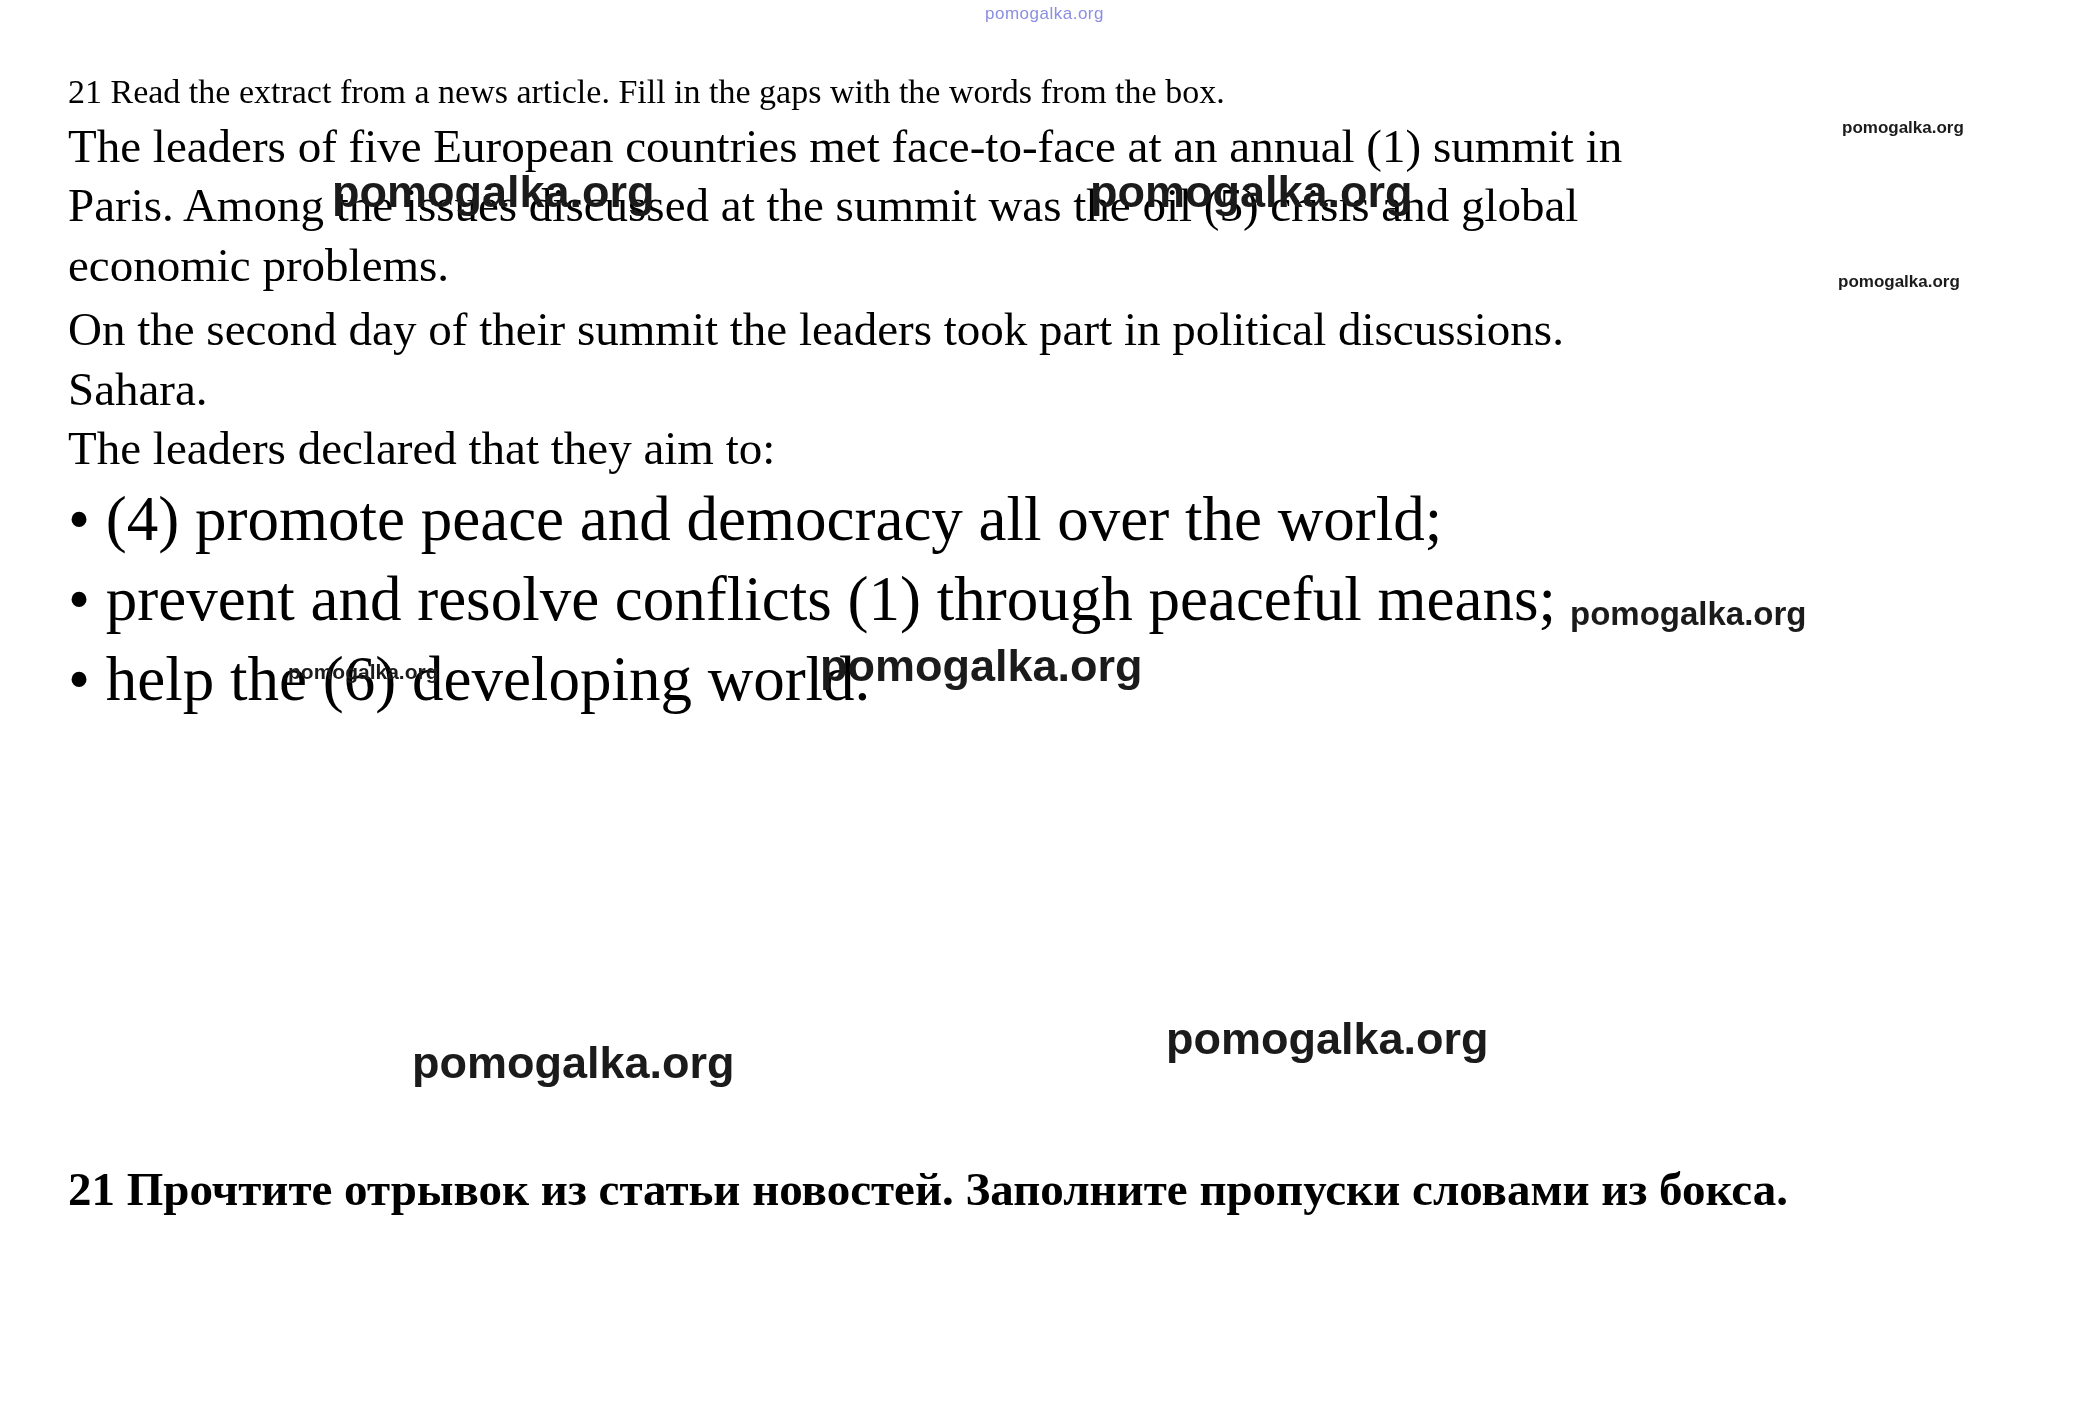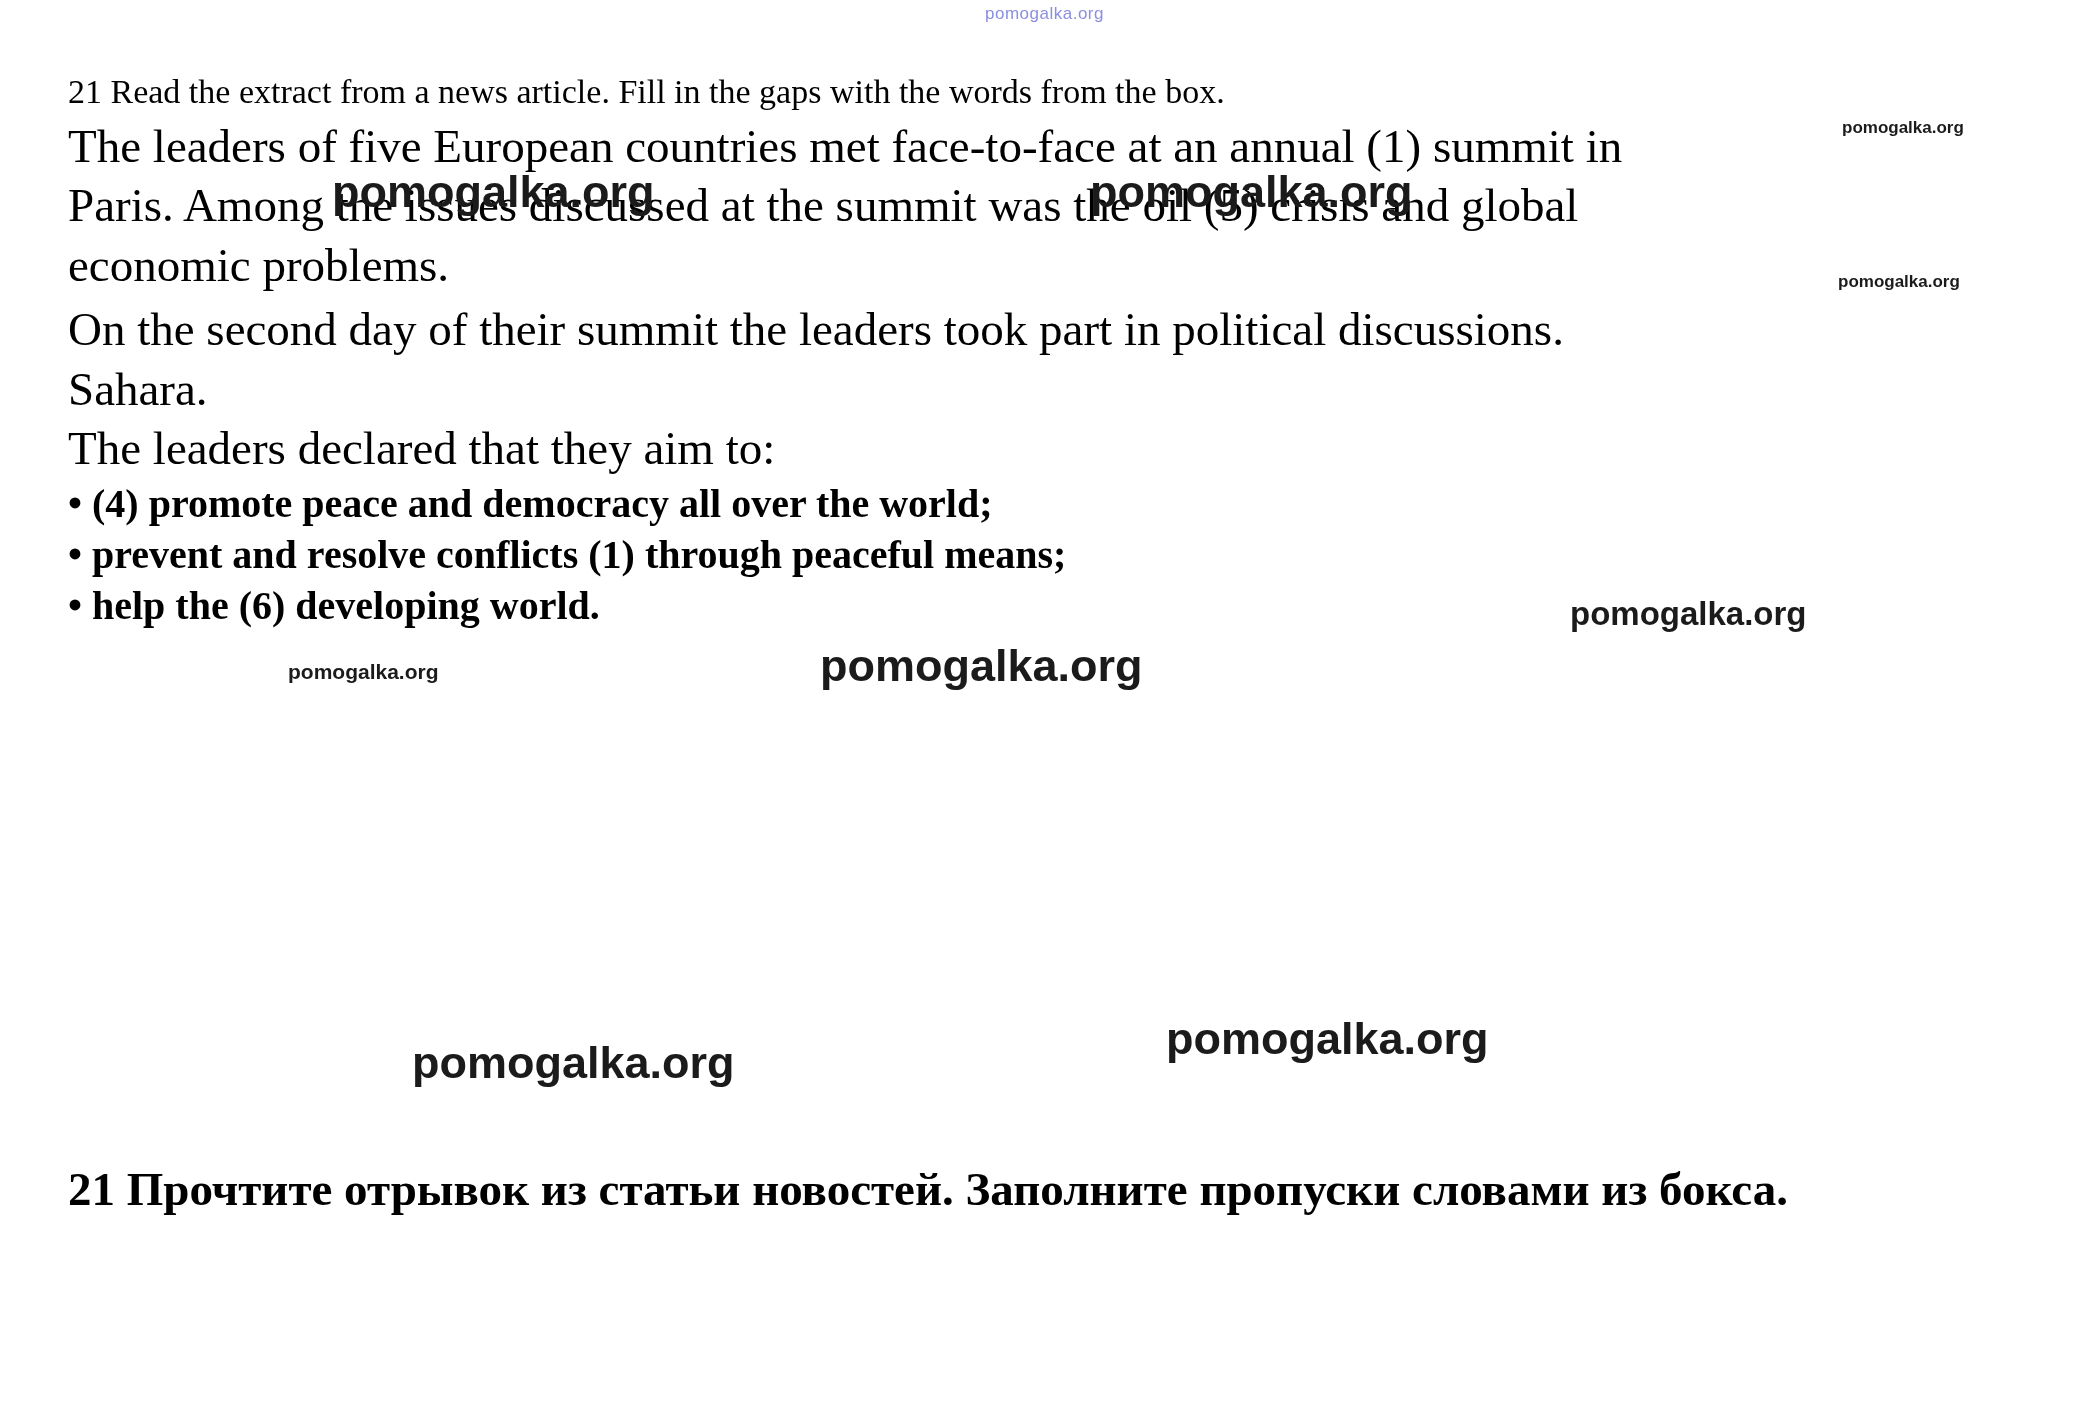--- a/index.html
+++ b/index.html
@@ -53,24 +53,23 @@
     font-size: 47px;
     line-height: 1.27;
     white-space: nowrap;
   }
 
   .para-block {
     margin-top: 4px;
   }
 
   .bullet-line {
-    font-size: 40px;
+    font-size: 63px;
     line-height: 1.27;
     white-space: nowrap;
-    font-weight: bold;
   }
 
   .ru-title {
     position: absolute;
     left: 68px;
     top: 1160px;
     width: 1930px;
     font-weight: bold;
     font-size: 47px;
     line-height: 1.25;

